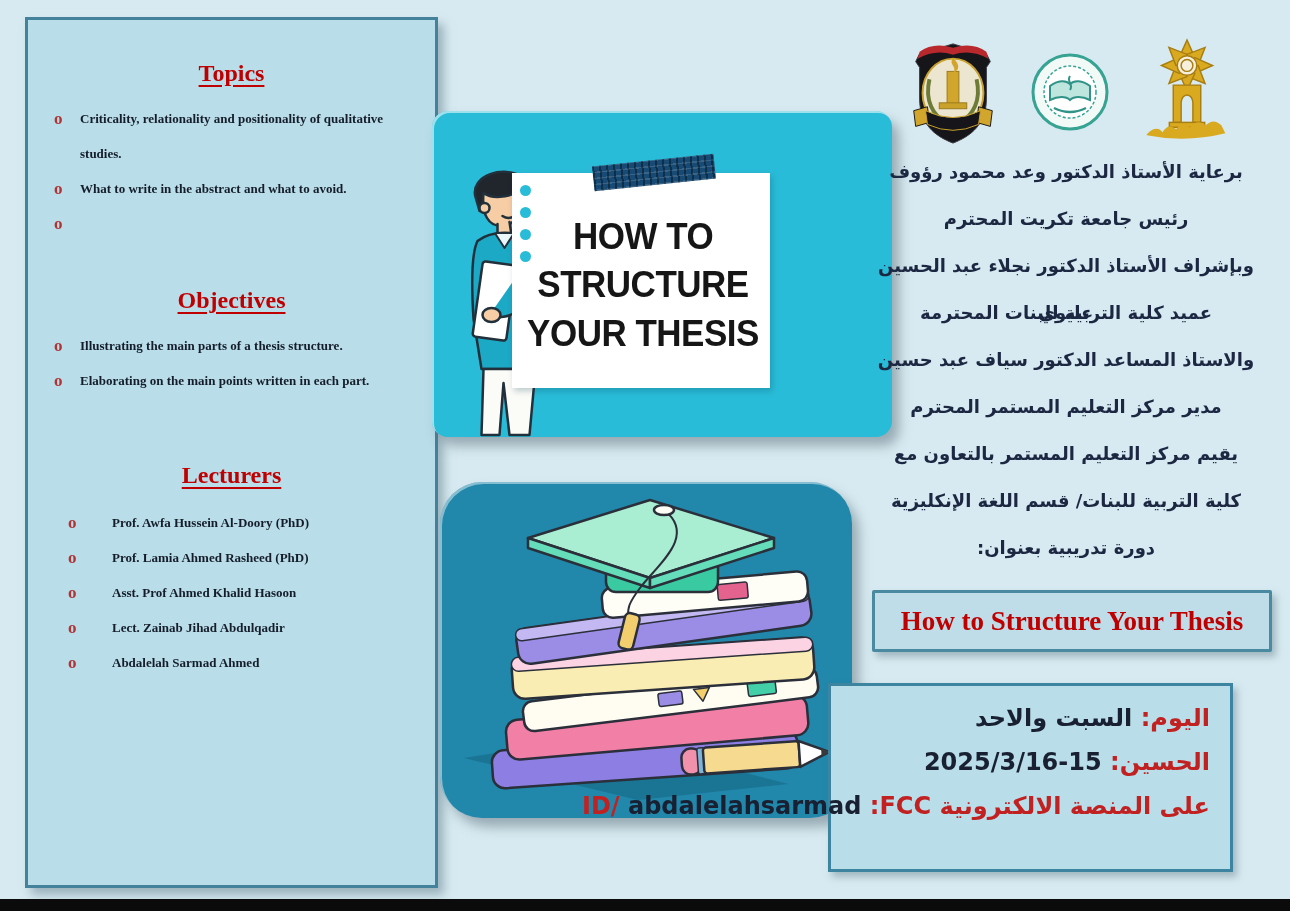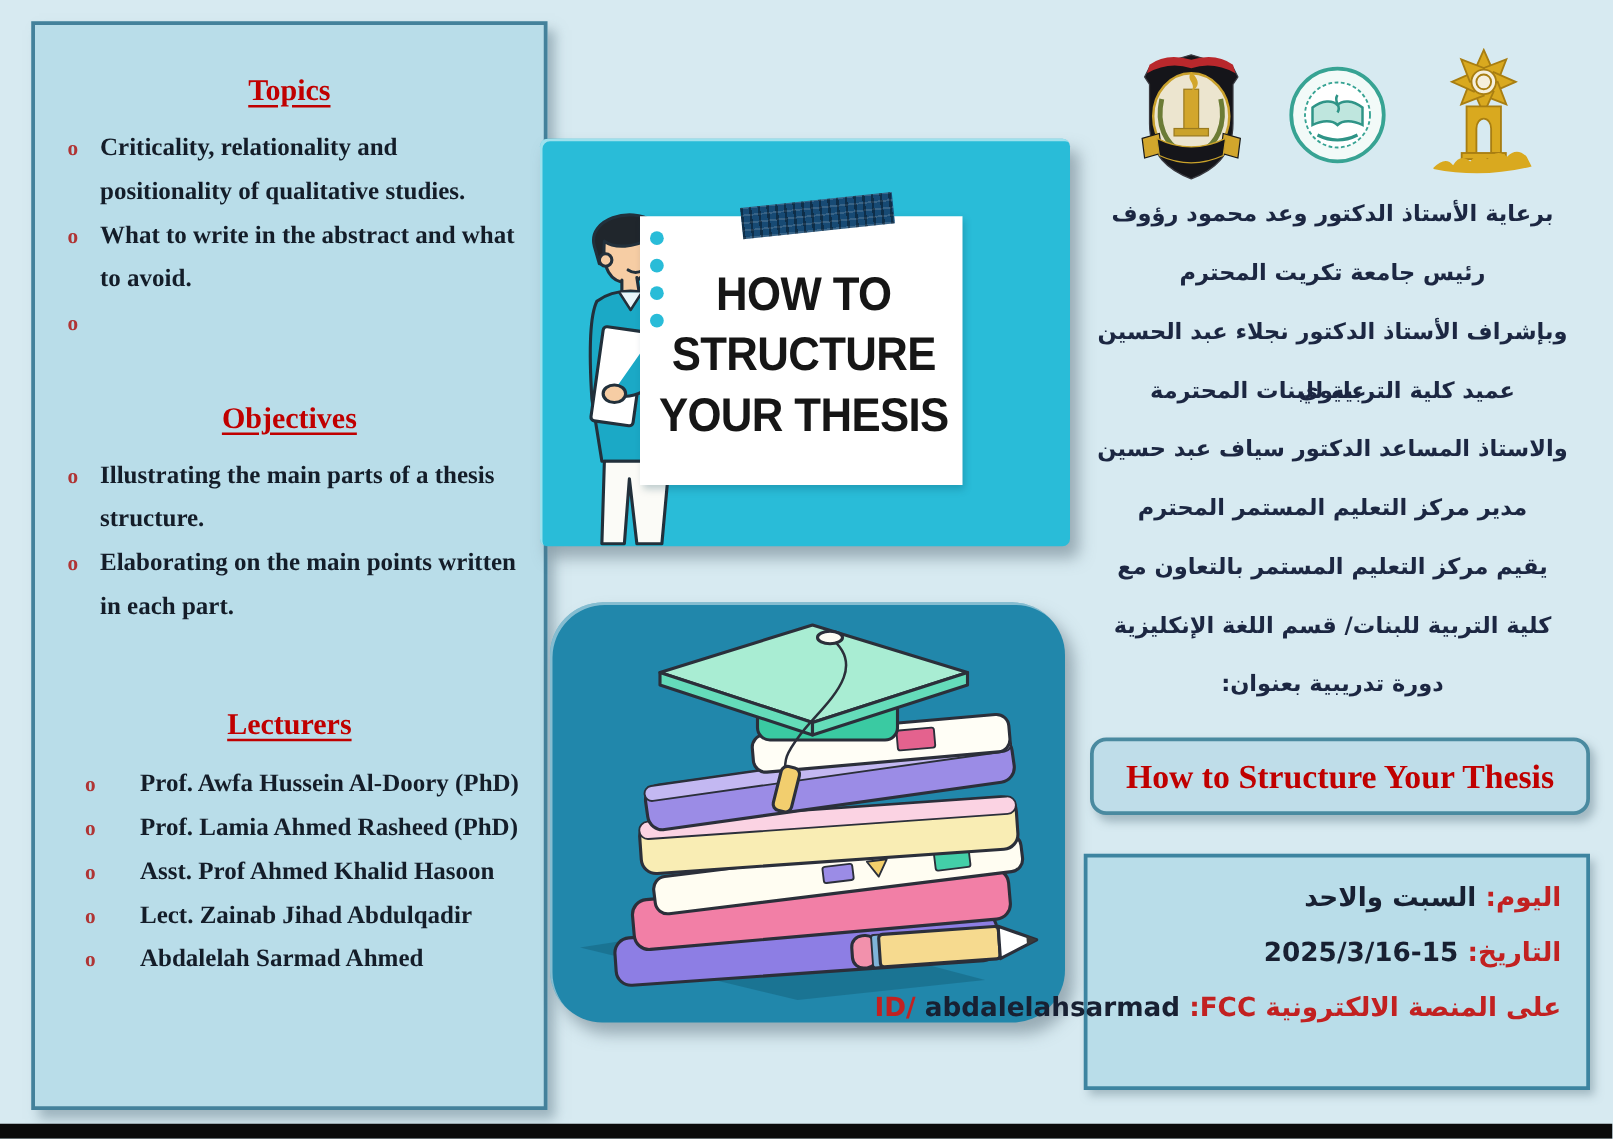--- a/index.html
+++ b/index.html
@@ -23,29 +23,30 @@
   }
   .h-topics{margin:10px 0 14px;}
   .h-objectives{margin:46px 0 14px;}
   .h-lecturers{margin:64px 0 16px;}
   .bullet-item{display:flex;align-items:flex-start;}
   .bullet-item .marker{
     color:#b03434;font-weight:bold;font-size:17px;line-height:35px;
     width:26px;flex:0 0 26px;padding-left:10px;
   }
   .bullet-item .txt{
-    color:#141d29;font-weight:bold;font-size:20px;line-height:35px;
+    color:#141d29;font-weight:bold;font-size:13px;line-height:35px;
   }
   .lect .marker{padding-left:24px;flex-basis:44px;width:44px;}
 
   
   .card-top{
     position:absolute;left:432px;top:111px;width:424px;height:326px;
-    background:#29bcd8;border-radius:6px;
+    background:#29bcd8;border-radius:16px;
     box-shadow:7px 9px 12px rgba(90,110,122,.5), inset 2px 2px 0 rgba(255,255,255,.55);
+    padding-left:36px;
   }
   .paper{
     position:absolute;left:80px;top:62px;width:258px;height:215px;
     background:#ffffff;box-shadow:2px 3px 6px rgba(0,60,80,.25);
   }
   .paper-dot{position:absolute;width:11px;height:11px;border-radius:50%;background:#29bcd8;left:8px;}
   .tape{
     position:absolute;left:50%;top:-13px;width:122px;height:25px;margin-left:-48px;
     background:#174a74;transform:rotate(-6deg);
     background-image:
@@ -75,34 +76,34 @@
 
   .arabic-lines{
     position:absolute;left:860px;top:148px;width:412px;
     font-family:"DejaVu Sans", sans-serif;font-weight:bold;color:#1c2742;
     font-size:18px;text-align:center;
   }
   .arabic-lines .aline{line-height:47px;height:47px;}
 
   .title-box{
     position:absolute;left:872px;top:590px;width:400px;height:62px;box-sizing:border-box;
-    background:#bfdde9;border:3px solid #4a8aa0;border-radius:13px;
+    background:#bfdde9;border:3px solid #4a8aa0;border-radius:2px;
     box-shadow:4px 5px 7px rgba(110,135,148,.5);
     text-align:center;
   }
   .title-box .t{
     color:#c00000;font-weight:bold;font-size:27px;line-height:56px;
   }
 
   .info-box{
-    position:absolute;left:867px;top:683px;width:405px;height:189px;box-sizing:border-box;
+    position:absolute;left:828px;top:683px;width:405px;height:189px;box-sizing:border-box;
     background:#b9dde9;border:3px solid #3d84a0;
     box-shadow:4px 5px 7px rgba(110,135,148,.5);
     padding:10px 20px 0 14px;
-    font-family:"DejaVu Sans", sans-serif;font-weight:bold;font-size:21px;
+    font-family:"DejaVu Sans", sans-serif;font-weight:bold;font-size:24px;
   }
   .info-row{direction:rtl;text-align:right;line-height:44px;height:44px;white-space:nowrap;}
   .info-row .lbl{color:#c22121;}
   .info-row .val{color:#182032;}
   .ltr{direction:ltr;unicode-bidi:isolate;}
 
   .bottom-bar{position:absolute;left:0;bottom:0;width:100%;height:12px;background:#0b0b0b;}
 </style>
 </head>
 <body>
@@ -308,21 +309,21 @@
   <div class="title-box">
     <div class="t">How to Structure Your Thesis</div>
   </div>
 
   <div class="info-box">
     <div class="info-row" lang="ar">
       <span class="lbl">اليوم:</span>
       <span class="val">السبت والاحد</span>
     </div>
     <div class="info-row" lang="ar">
-      <span class="lbl">التاريخ:</span>
+      <span class="lbl">الحسين:</span>
       <span class="val ltr">2025/3/16-15</span>
     </div>
     <div class="info-row" lang="ar">
       <span class="lbl">على المنصة الالكترونية FCC:</span>
       <span class="ltr"><span class="lbl">ID/ </span><span class="val">abdalelahsarmad</span></span>
     </div>
   </div>
 
   <div class="bottom-bar"></div>
 </div>

